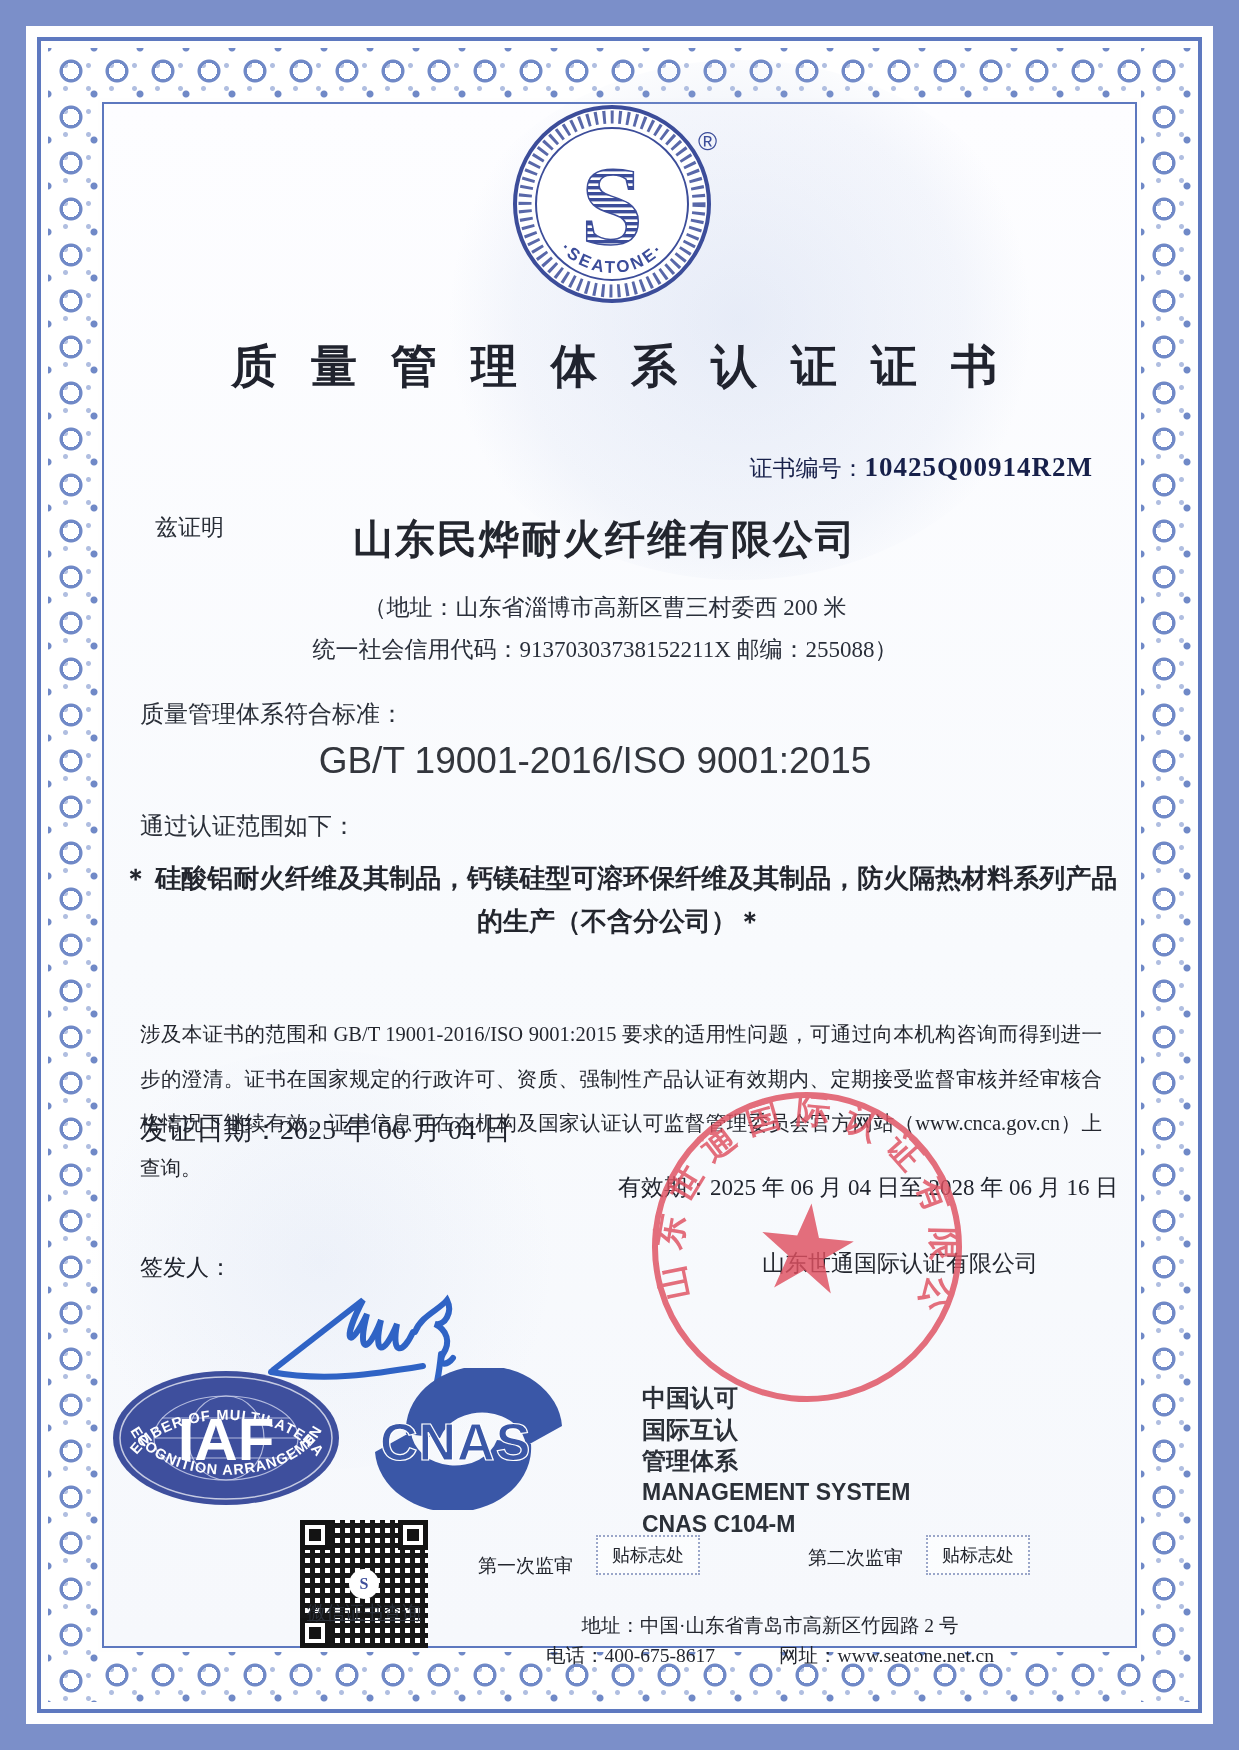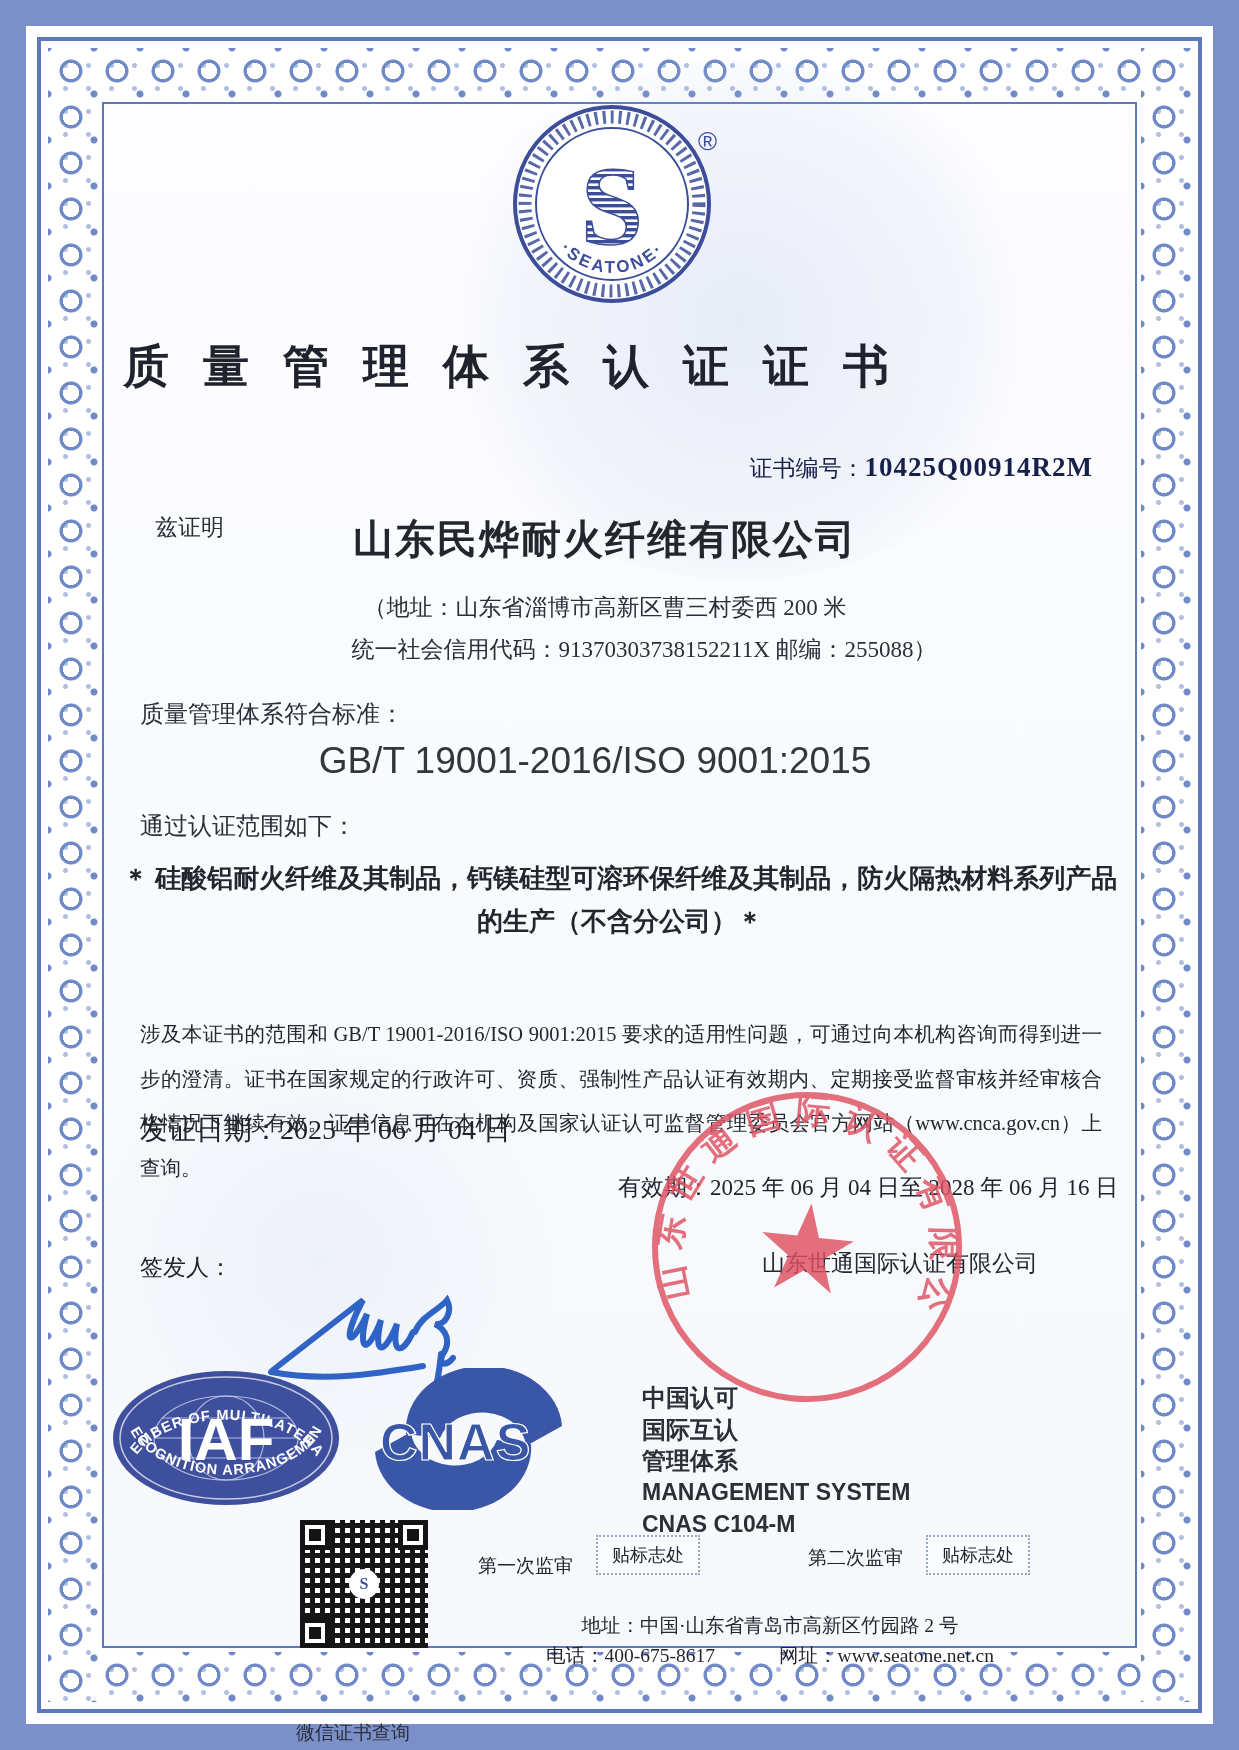--- a/index.html
+++ b/index.html
@@ -20,27 +20,27 @@
   .pat-bottom{left:22px;right:22px;bottom:22px;height:50px;}
   .pat-left{top:22px;bottom:22px;left:22px;width:50px;}
   .pat-right{top:22px;bottom:22px;right:22px;width:50px;}
   
   .wm1{position:absolute;left:430px;top:60px;width:620px;height:520px;border-radius:50%;
        background:radial-gradient(circle,rgba(176,193,228,.28) 0%,rgba(176,193,228,.12) 55%,rgba(176,193,228,0) 72%);}
   .wm2{position:absolute;left:60px;top:1050px;width:520px;height:420px;border-radius:50%;
        background:radial-gradient(circle,rgba(176,193,228,.14) 0%,rgba(176,193,228,0) 70%);}
   
   .abs{position:absolute;}
-  .title{left:105px;width:1030px;top:336px;font-size:46px;font-weight:bold;color:#20232e;letter-spacing:34px;padding-left:18px;}
+  .title{left:98px;width:1030px;top:336px;text-align:center;font-size:46px;font-weight:bold;color:#20232e;letter-spacing:34px;padding-left:18px;}
   .certno{right:146px;top:452px;font-size:23px;color:#17204a;}
   .certno b{font-size:27px;letter-spacing:1px;}
   .hereby{left:155px;top:512px;font-size:23px;color:#2a2f38;}
   .company{left:105px;width:1000px;top:512px;text-align:center;font-size:40px;font-weight:bold;color:#23262e;letter-spacing:2px;}
   .addr1{left:105px;width:1000px;top:592px;text-align:center;font-size:23px;color:#2a2f3a;}
-  .addr2{left:105px;width:1000px;top:634px;text-align:center;font-size:23px;color:#2a2f3a;padding-left:39px;}
+  .addr2{left:105px;width:1000px;top:634px;text-align:center;font-size:23px;color:#2a2f3a;}
   .stdlabel{left:140px;top:698px;font-size:24px;color:#2a2f38;}
   .standard{left:105px;width:980px;top:740px;text-align:center;font-size:37px;color:#33363d;font-family:"Liberation Sans","DejaVu Sans",sans-serif;}
   .scopelabel{left:140px;top:810px;font-size:24px;color:#2a2f38;}
   .scope{left:118px;width:1004px;top:858px;text-align:center;font-size:26px;font-weight:bold;color:#23262e;line-height:1.65;}
   .note{left:140px;width:962px;top:1012px;font-size:20.5px;color:#23262e;line-height:2.18;text-align:justify;}
   .issue{left:140px;top:1111px;font-size:28px;color:#20242e;}
   .valid{left:618px;top:1172px;font-size:23px;color:#20242e;}
   .signer{left:140px;top:1252px;font-size:23px;color:#20242e;}
   .issuer{left:700px;width:400px;top:1248px;text-align:center;font-size:23px;color:#23262e;}
   .sig{left:255px;top:1270px;}
@@ -55,21 +55,21 @@
   
   .qr{left:300px;top:1520px;width:128px;height:128px;background-color:#fff;
       background-image:
         repeating-linear-gradient(0deg,#161616 0 5px,transparent 5px 10px),
         repeating-linear-gradient(90deg,#161616 0 5px,#fff 5px 10px),
         repeating-linear-gradient(45deg,transparent 0 8px,rgba(255,255,255,.55) 8px 15px);}
   .finder{position:absolute;width:30px;height:30px;border:5px solid #131313;background:#fff;box-sizing:border-box;}
   .finder::after{content:"";position:absolute;inset:4px;background:#131313;}
   .qr-center{position:absolute;left:49px;top:49px;width:30px;height:30px;border-radius:50%;background:#fff;
              display:flex;align-items:center;justify-content:center;font-size:16px;font-weight:bold;color:#3c4d9a;}
-  .qrcap{left:296px;top:1720px;width:136px;font-size:19px;color:#2a2f38;}
+  .qrcap{left:296px;top:1600px;width:136px;text-align:center;font-size:19px;color:#2a2f38;text-decoration:underline;}
   
   .audit-label{font-size:19px;color:#23262e;}
   .sticker{font-size:18px;color:#23262e;border:2px dotted #9aa6c9;padding:6px 14px;background:rgba(255,255,255,.6);}
   .a1{left:478px;top:1545px;margin-top:8px;} .b1{left:596px;top:1535px;}
   .a2{left:808px;top:1545px;} .b2{left:926px;top:1535px;}
   .audit-note{left:440px;width:660px;top:1580px;text-align:center;font-size:19.5px;color:#23262e;}
   .footer-addr{left:440px;width:660px;top:1612px;text-align:center;font-size:19.5px;color:#23262e;}
   .footer-tel{left:450px;width:640px;top:1642px;display:flex;justify-content:center;gap:64px;font-size:19.5px;color:#23262e;}
   .reg{left:698px;top:126px;font-size:26px;color:#3c4d9a;font-family:"Liberation Sans",sans-serif;}
 </style>

